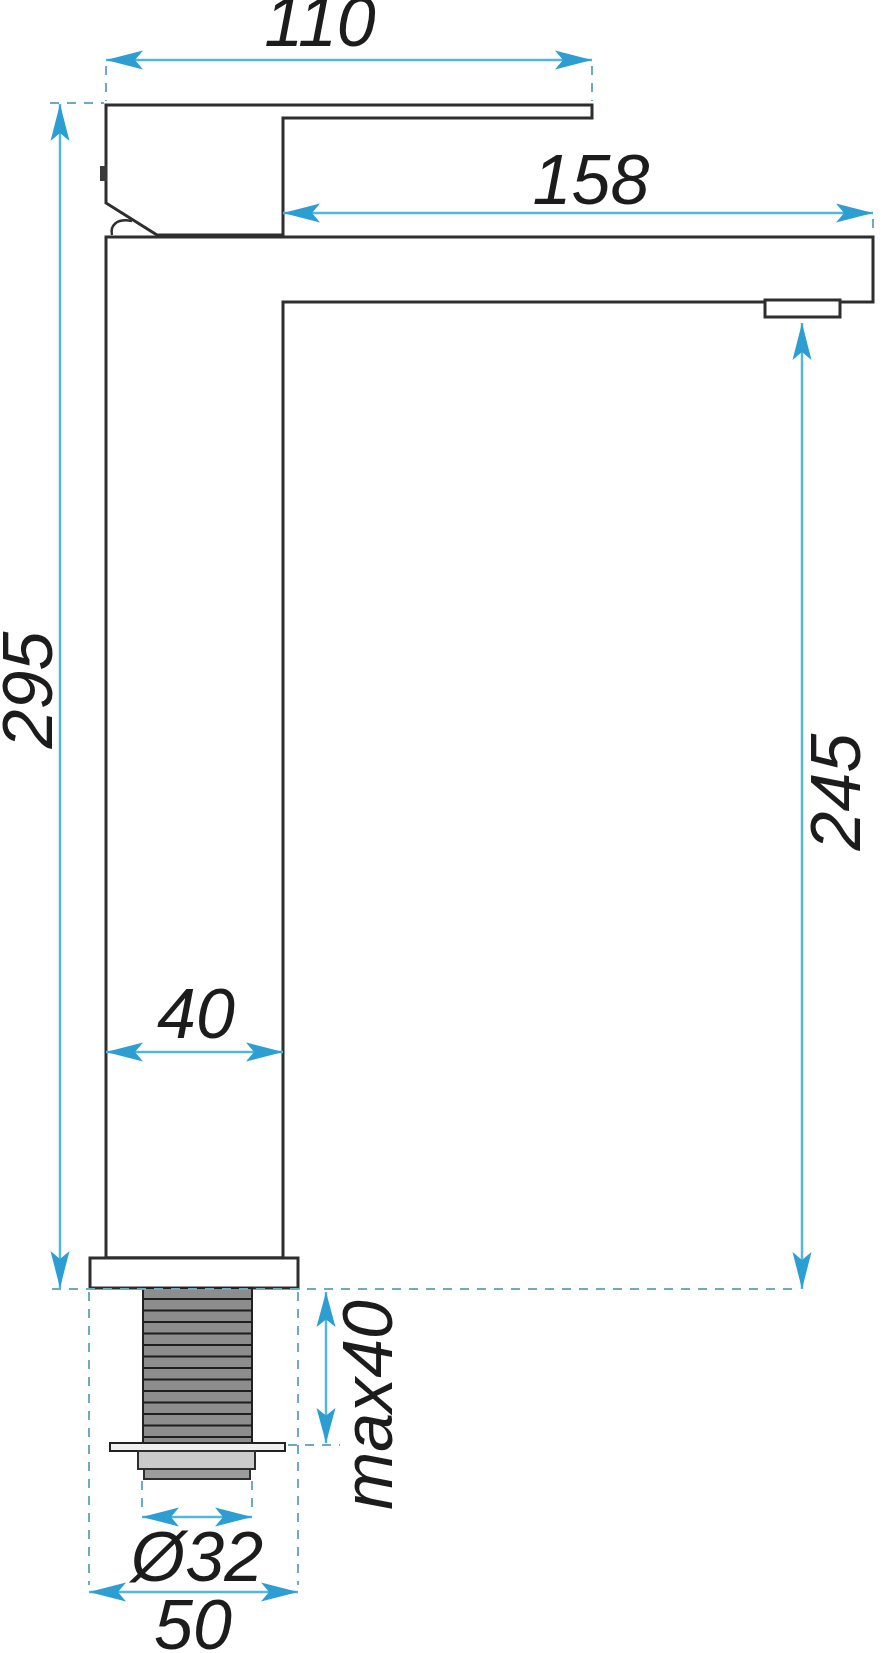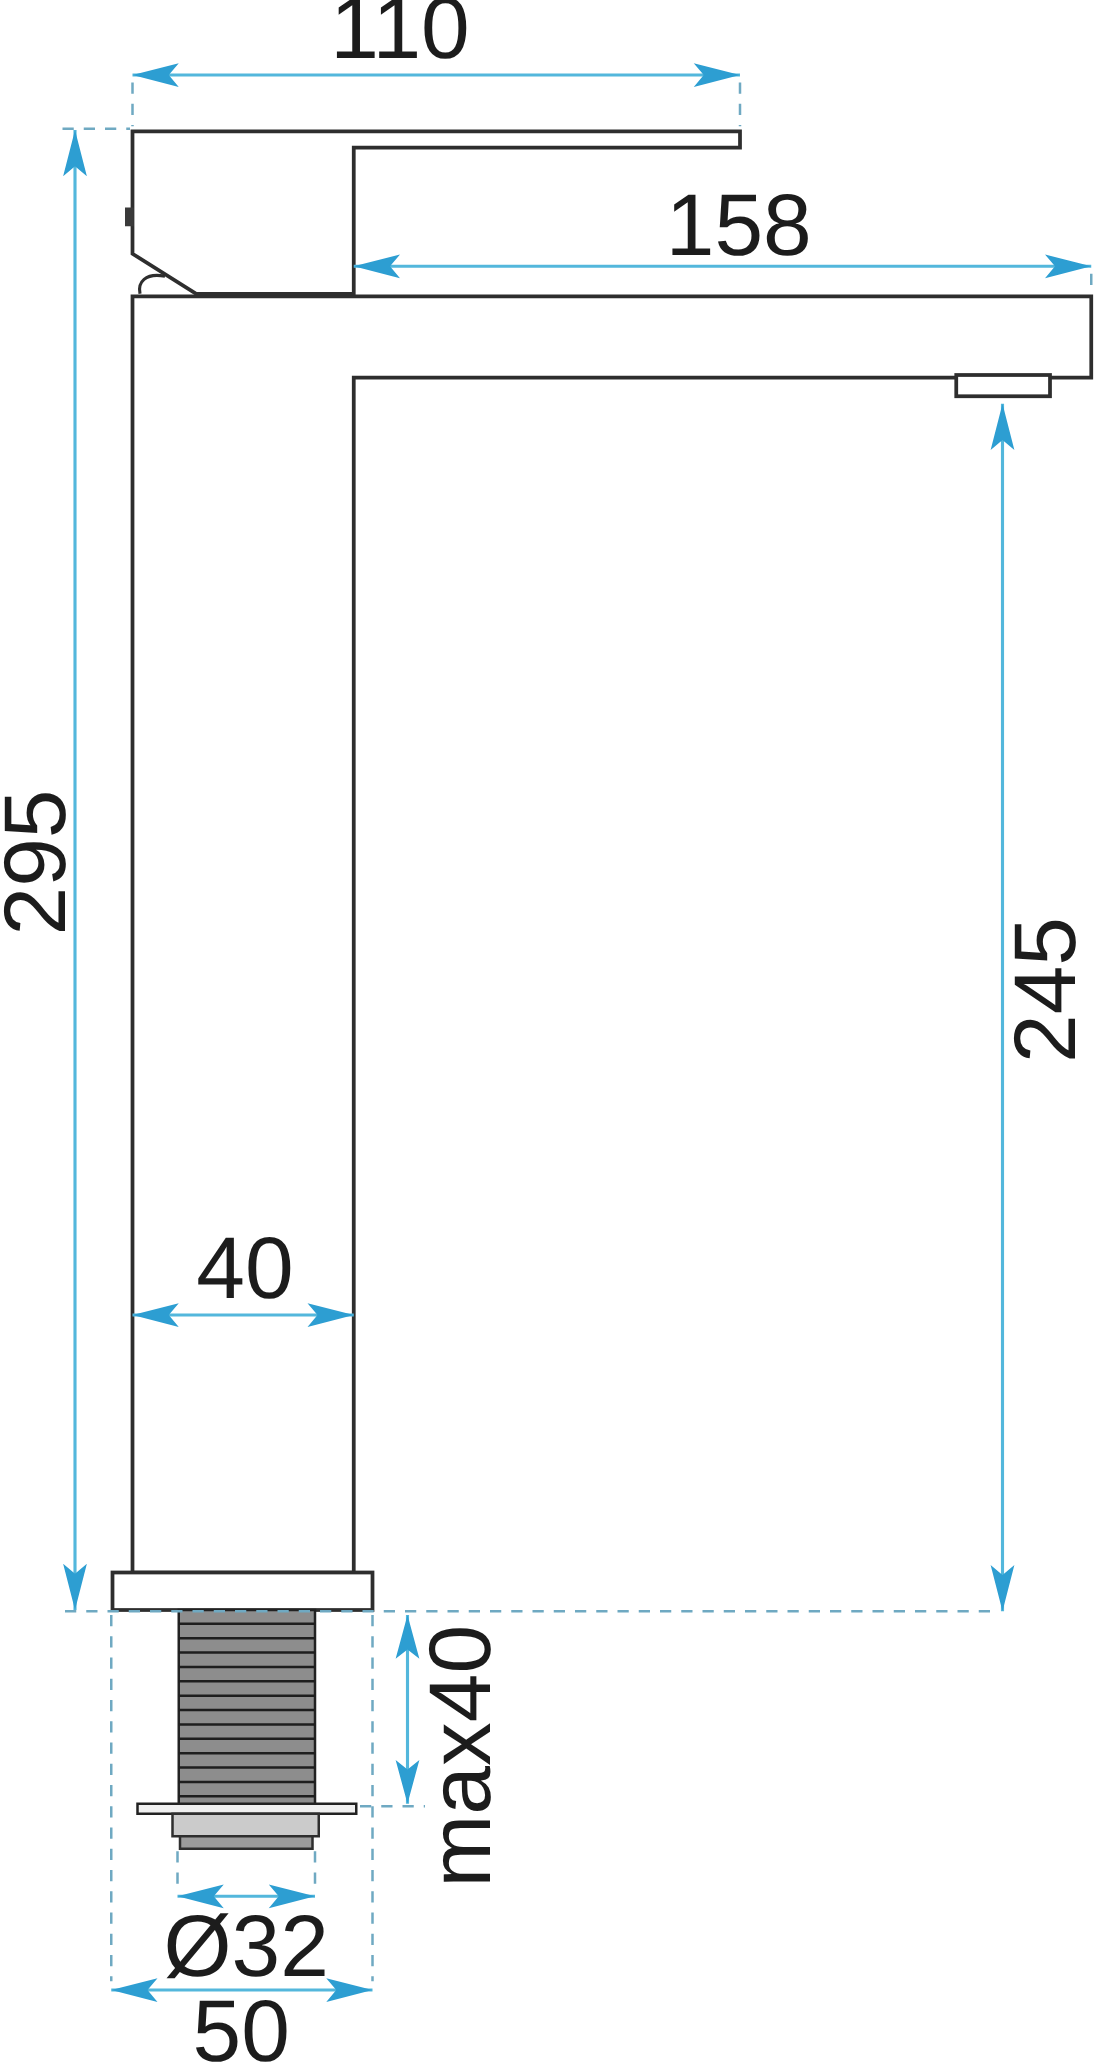--- a/index.html
+++ b/index.html
@@ -6,20 +6,21 @@
     margin: 0;
     padding: 0;
     background: #ffffff;
   }
   .drawing-wrap {
     width: 883px;
     height: 1653px;
     position: relative;
     background: #ffffff;
     overflow: hidden;
+    font-style: italic;
   }
   svg {
     display: block;
   }
   .dim-label {
     font-family: "Liberation Sans", "DejaVu Sans", sans-serif;
     font-size: 70px;
     fill: #1c1c1c;
   }
   .outline {

